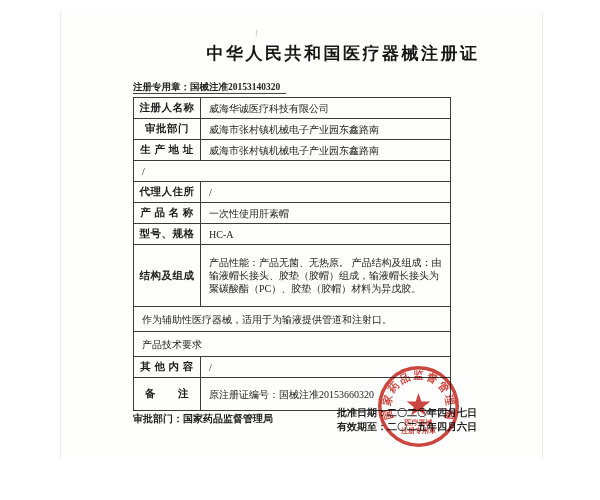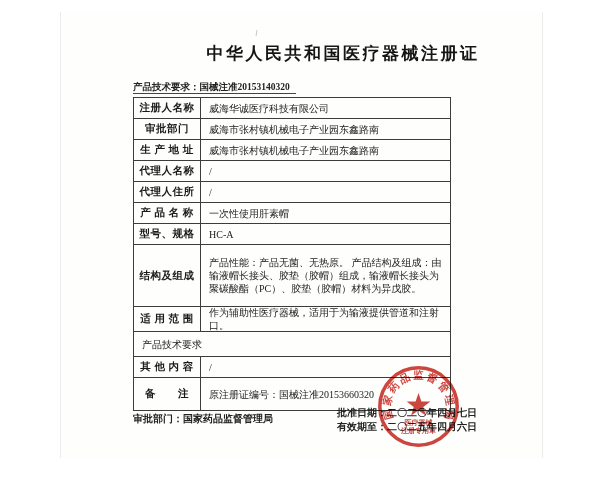--- a/index.html
+++ b/index.html
@@ -71,59 +71,57 @@
 </head>
 <body>
 
 <div class="page"></div>
 <div class="artifact"></div>
 
 <div class="title">中华人民共和国医疗器械注册证</div>
 
 <div class="certline">
   <span class="u">
-    <span>产品技术要求：</span><span>国械注准20153140320</span>
+    <span>注册专用章：</span><span>国械注准20153140320</span>
   </span>
 </div>
 
 <div class="table">
   <div class="row h22">
     <div class="cell-label">注册人名称</div>
     <div class="cell-value">威海华诚医疗科技有限公司</div>
   </div>
   <div class="row h22">
     <div class="cell-label">审批部门</div>
     <div class="cell-value">威海市张村镇机械电子产业园东鑫路南</div>
   </div>
   <div class="row h22">
     <div class="cell-label">生 产 地 址</div>
     <div class="cell-value">威海市张村镇机械电子产业园东鑫路南</div>
   </div>
   <div class="row h22">
-    <div class="cell-label">代理人名称</div>
     <div class="cell-value">/</div>
   </div>
   <div class="row h22">
     <div class="cell-label">代理人住所</div>
     <div class="cell-value">/</div>
   </div>
   <div class="row h22">
     <div class="cell-label">产 品 名 称</div>
     <div class="cell-value">一次性使用肝素帽</div>
   </div>
   <div class="row h22">
     <div class="cell-label">型号、规格</div>
     <div class="cell-value">HC-A</div>
   </div>
   <div class="row h62">
     <div class="cell-label">结构及组成</div>
     <div class="cell-value">产品性能：产品无菌、无热原。 产品结构及组成：由输液帽长接头、胶垫（胶帽）组成，输液帽长接头为聚碳酸酯（PC）、胶垫（胶帽）材料为异戊胶。</div>
   </div>
   <div class="row h26">
-    <div class="cell-label">适 用 范 围</div>
     <div class="cell-value">作为辅助性医疗器械，适用于为输液提供管道和注射口。</div>
   </div>
   <div class="row h26">
     <div class="cell-value">产品技术要求</div>
   </div>
   <div class="row h22">
     <div class="cell-label">其 他 内 容</div>
     <div class="cell-value">/</div>
   </div>
   <div class="row h32">

